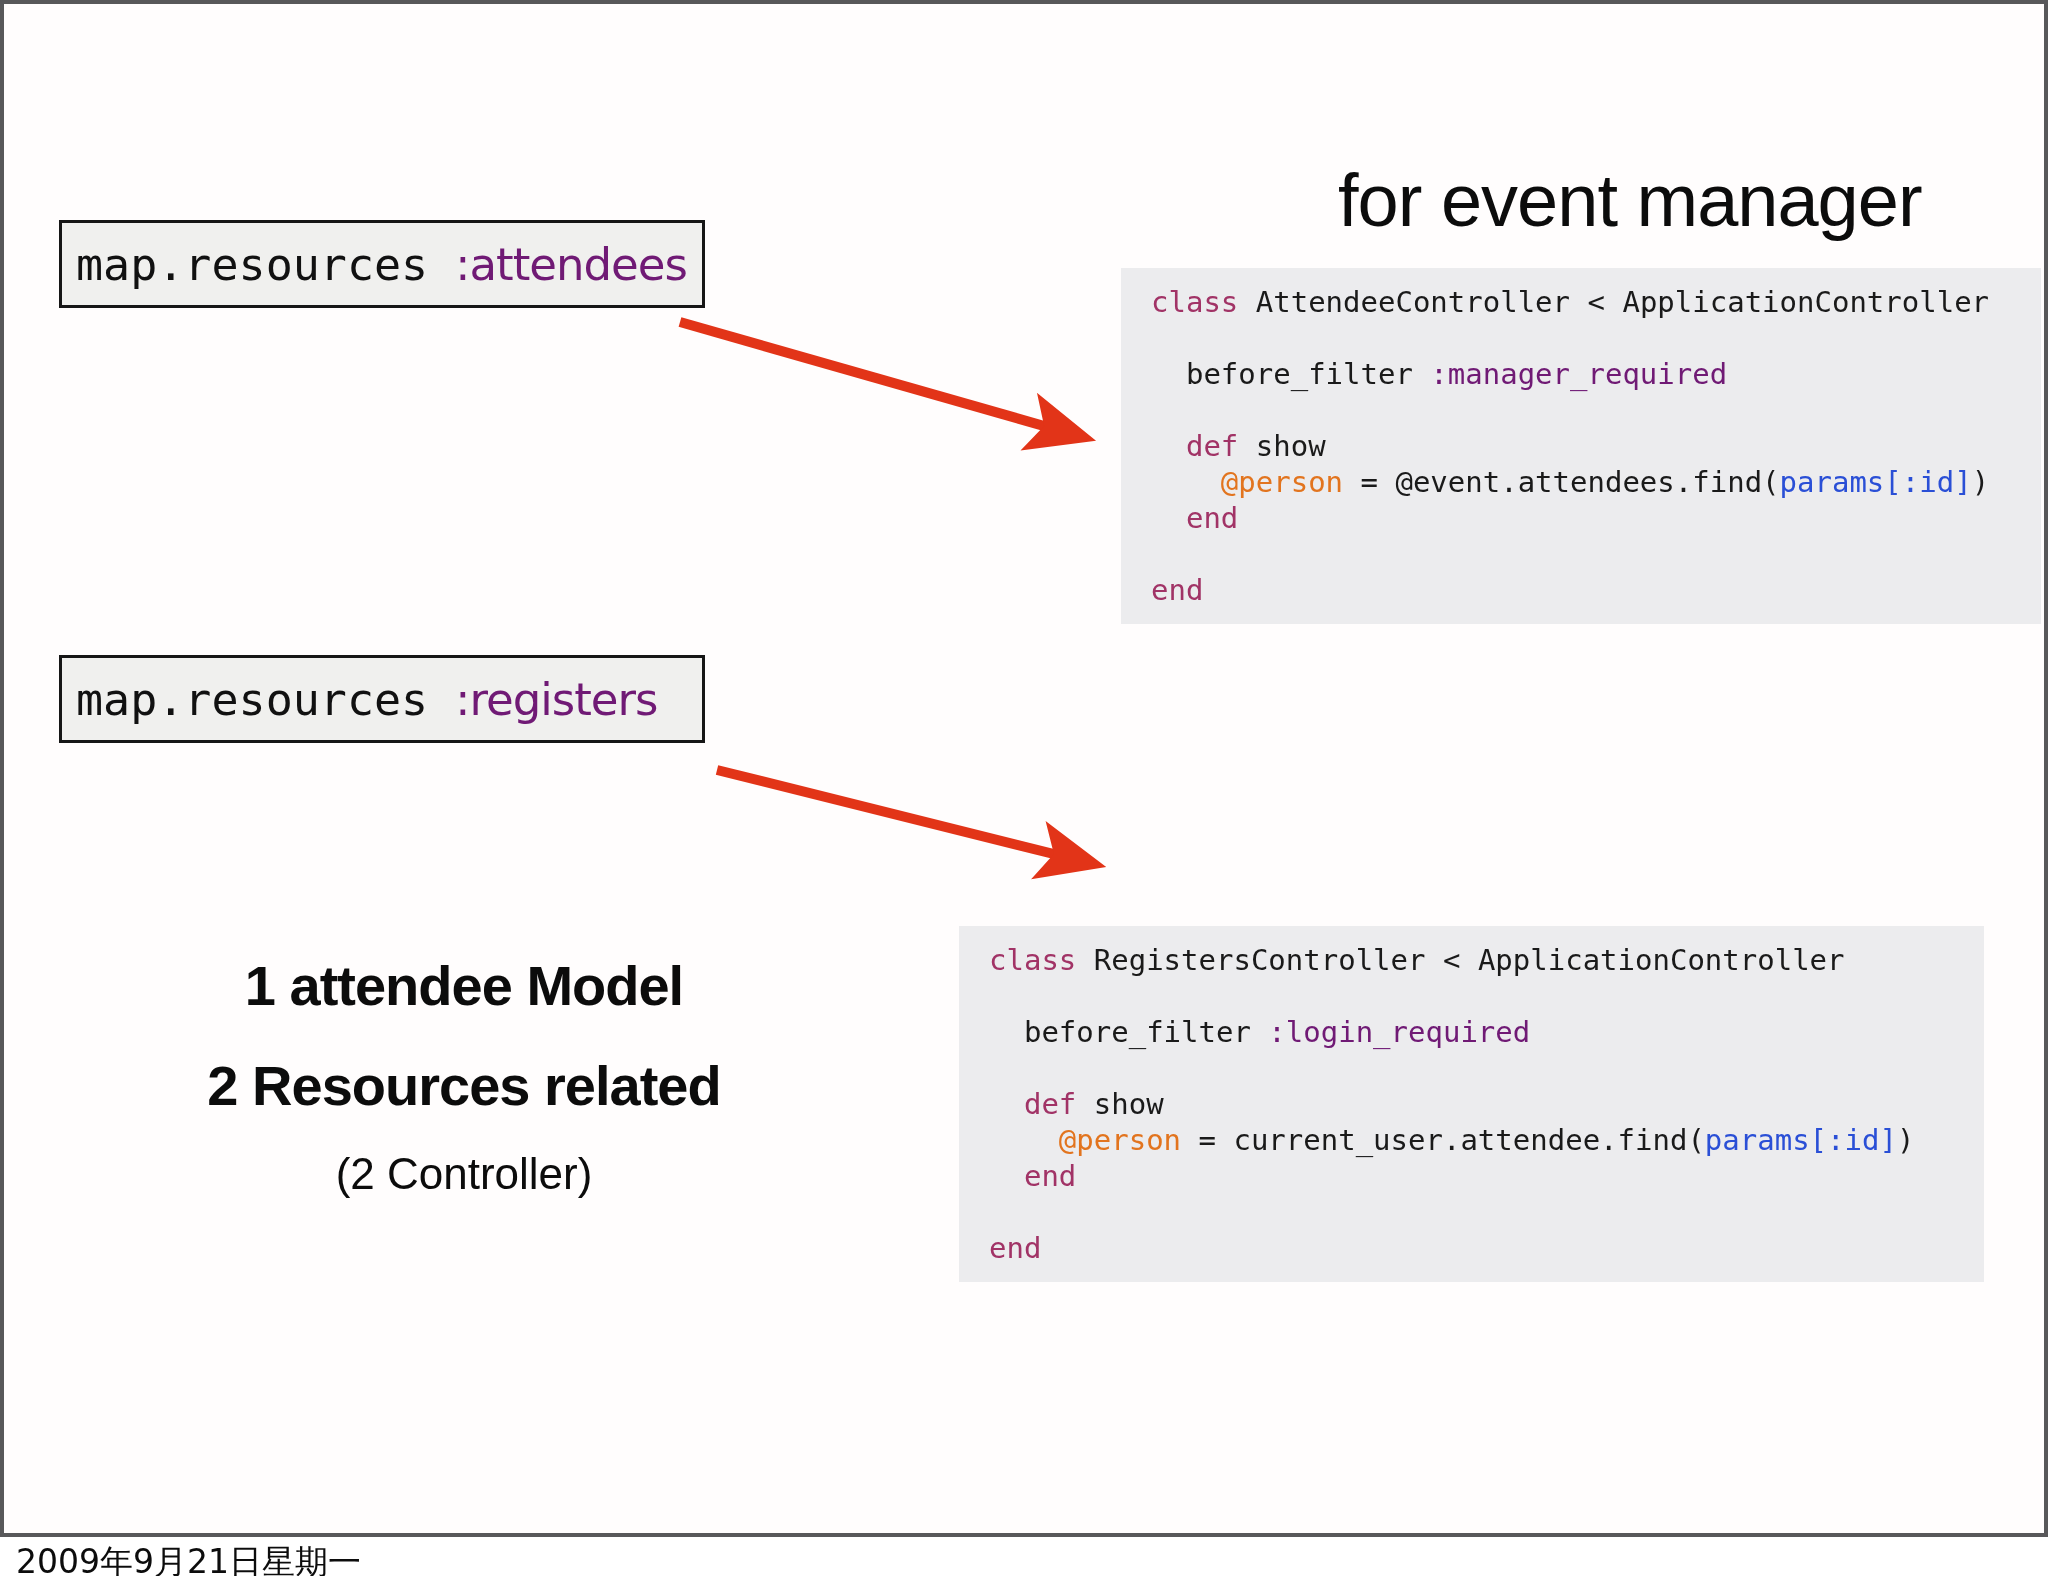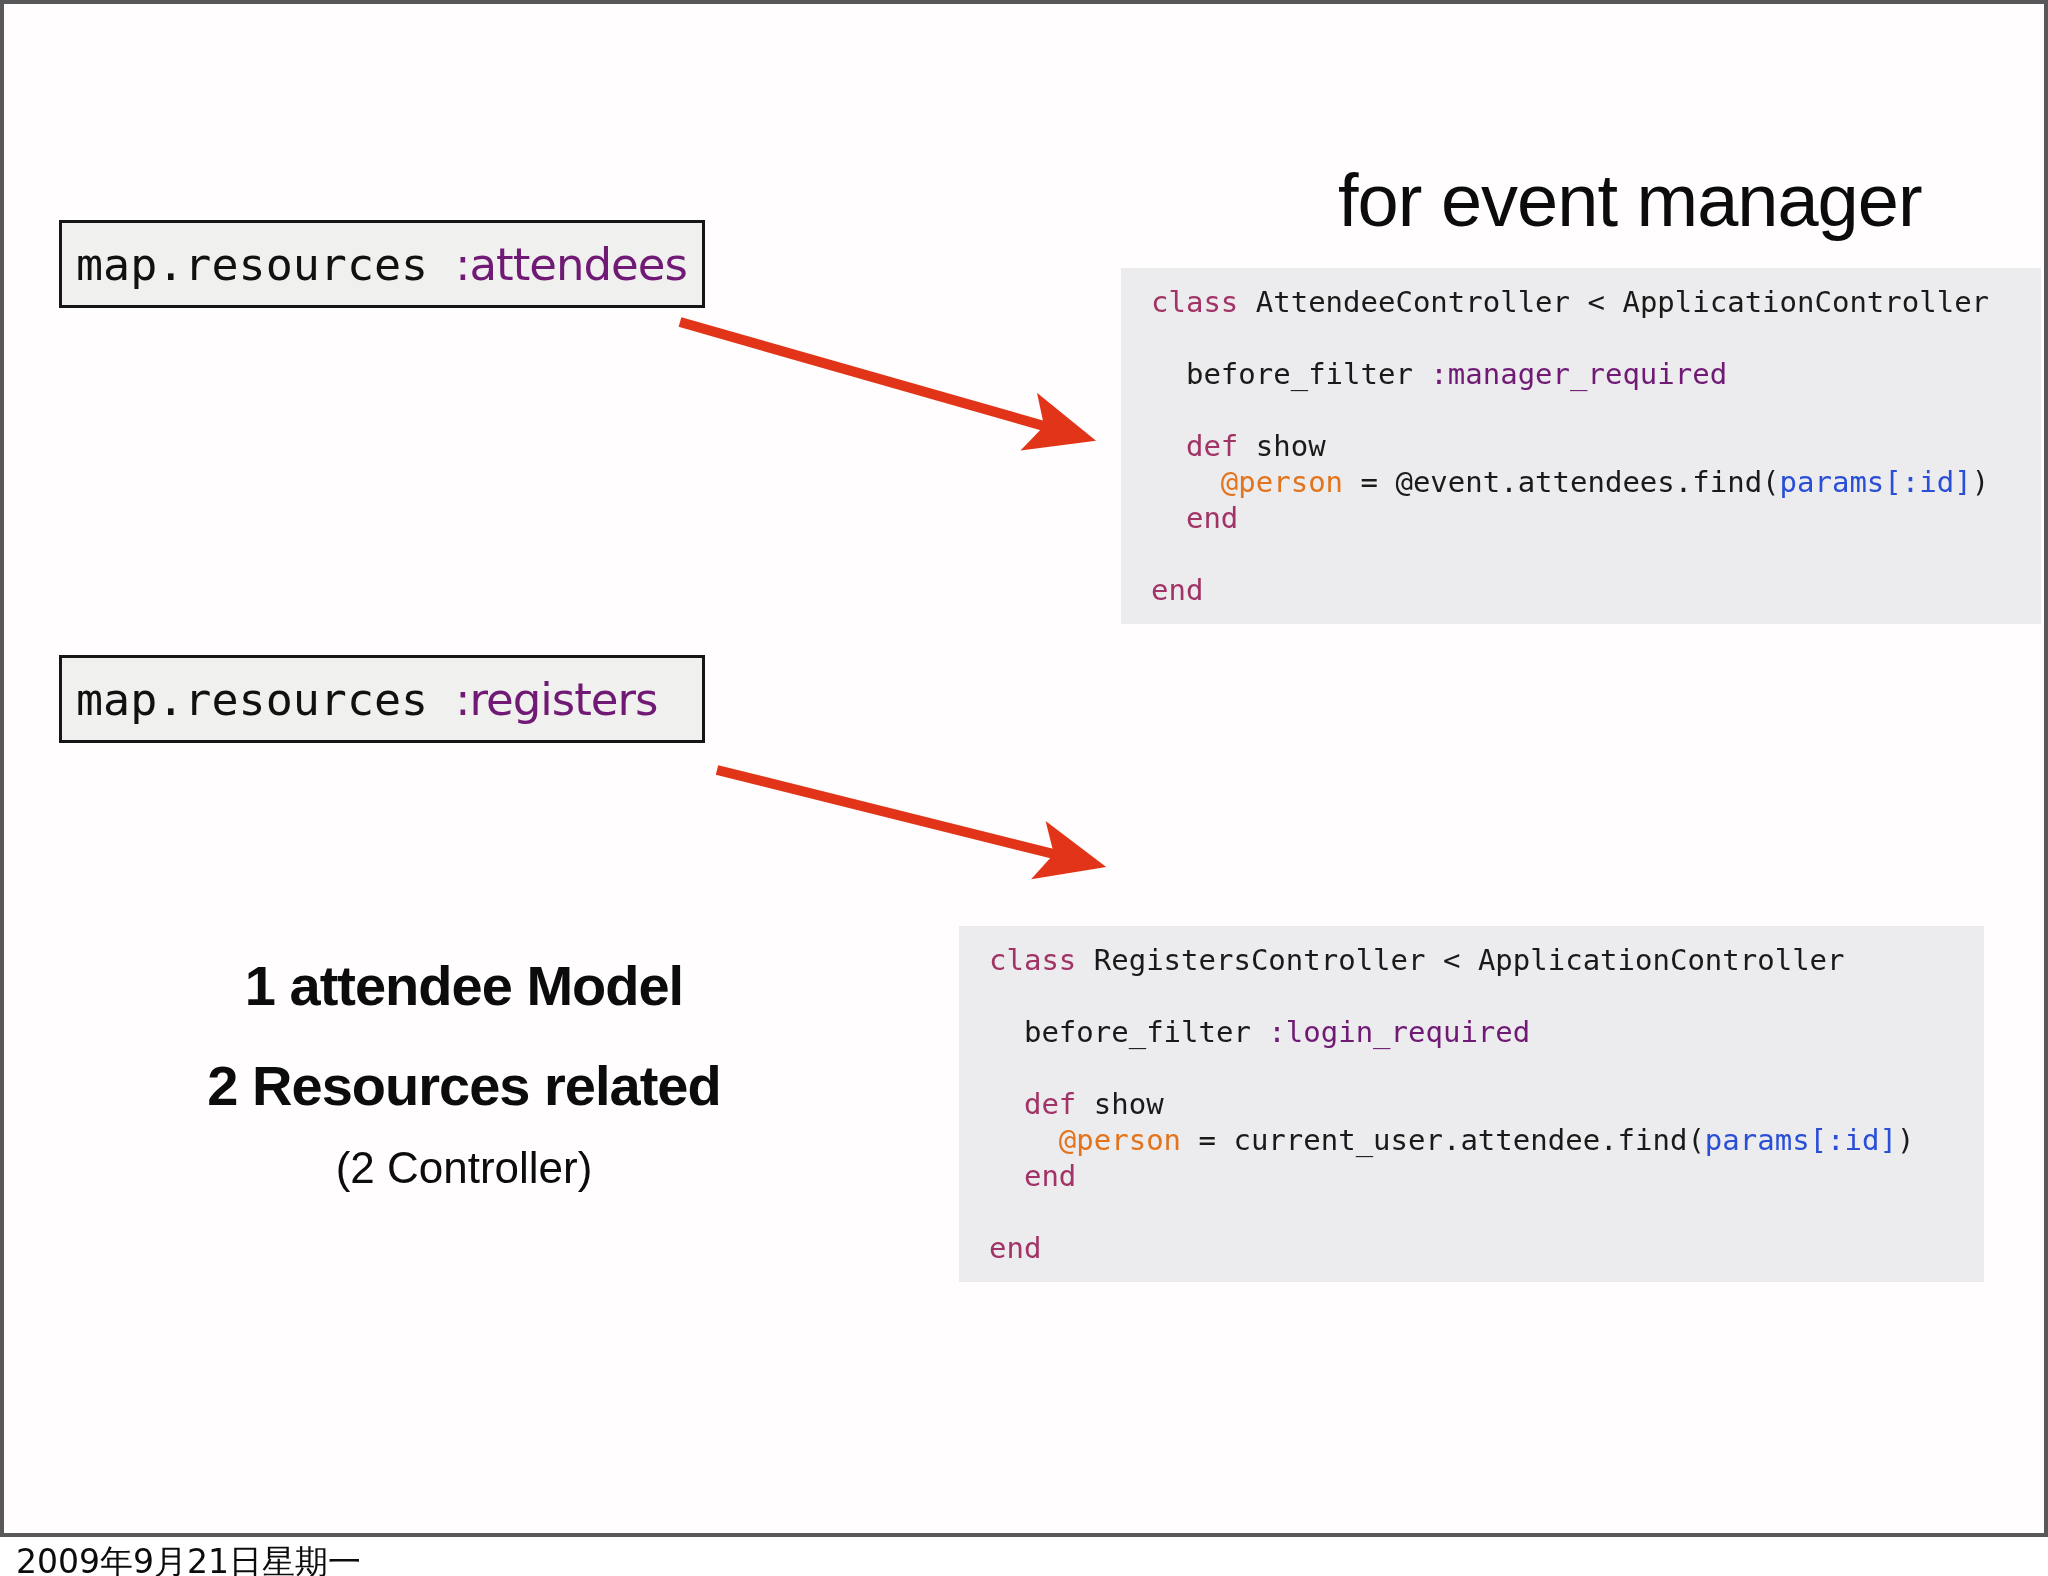--- a/index.html
+++ b/index.html
@@ -19,21 +19,21 @@
               font-family:"DejaVu Sans Mono",monospace;font-size:29px;line-height:36px;
               color:#1a1a1a;}
   .code-line{white-space:pre;}
   .kw{color:#a13366;}
   .sym{color:#701a75;text-align:center;}
   .ivar{color:#e2741e;}
   .const{color:#2a4fd6;}
   .pl{color:#1a1a1a;}
   .summary{position:absolute;left:60px;top:932px;width:800px;text-align:center;color:#0c0c0c;}
   .summary .big{font-size:56px;line-height:100px;font-weight:700;letter-spacing:-1px;}
-  .summary .small{font-size:44px;line-height:64px;font-weight:500;}
+  .summary .small{font-size:44px;line-height:64px;font-weight:500;margin-top:6px;}
   .arrows{position:absolute;left:0;top:0;width:2048px;height:1537px;pointer-events:none;}
   .footer-date{position:absolute;left:16px;top:1540px;font-size:33px;color:#0c0c0c;
                font-family:"DejaVu Sans","Liberation Sans",sans-serif;}
 </style>
 </head>
 <body>
 
 <div class="page">
   <div class="slide">
 

